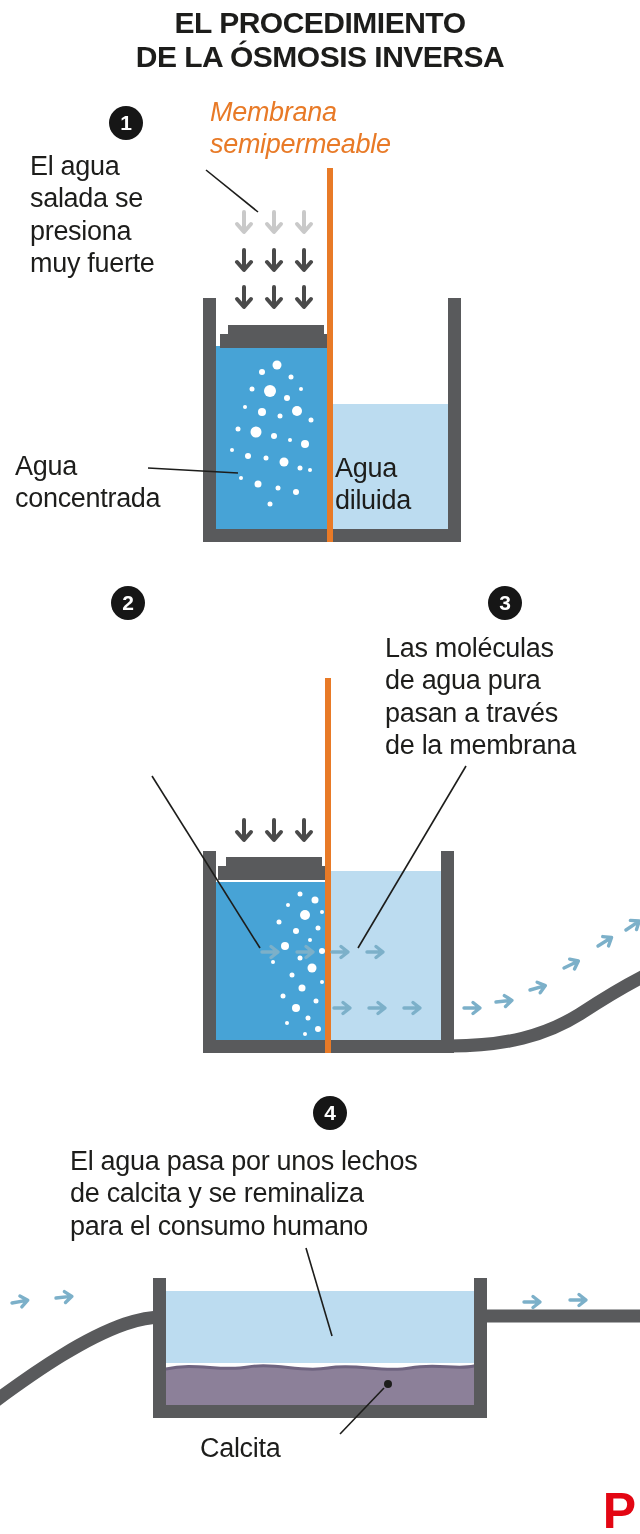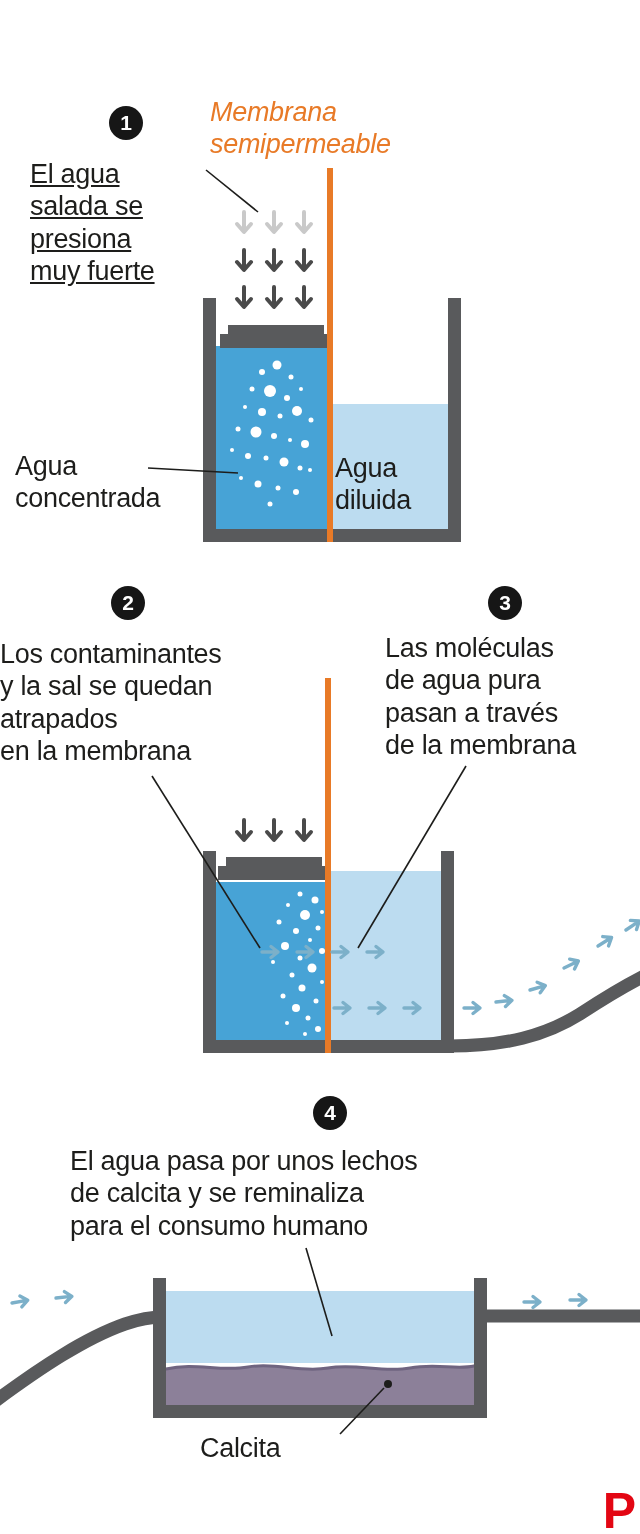--- a/index.html
+++ b/index.html
@@ -191,40 +191,38 @@
     <g>
       <use href="#aR" transform="translate(524,1302)" class="arrFlow"></use>
       <use href="#aR" transform="translate(570,1300)" class="arrFlow"></use>
     </g>
 
     <line class="connector" x1="306" y1="1248" x2="332" y2="1336"></line>
     <circle class="dot" cx="388" cy="1384" r="4"></circle>
     <line class="connector" x1="384" y1="1388" x2="340" y2="1434"></line>
   </svg>
 
+  <div class="title">EL PROCEDIMIENTO
+DE LA ÓSMOSIS INVERSA</div>
 
   <div class="txt membrane-label" style="left:210px;top:96px;width:240px;">Membrana
 semipermeable</div>
 
   <div class="badge" style="left:109px;top:106px;">1</div>
-  <div class="txt" style="left:30px;top:158px;width:200px;text-decoration:underline;">El agua
+  <div class="txt" style="left:30px;top:150px;width:200px;">El agua
 salada se
 presiona
 muy fuerte</div>
 
   <div class="txt" style="left:15px;top:450px;width:180px;">Agua
 concentrada</div>
   <div class="txt" style="left:335px;top:452px;width:110px;">Agua
 diluida</div>
 
   <div class="badge" style="left:111px;top:586px;">2</div>
-  <div class="txt" style="left:0px;top:638px;width:262px;">Los contaminantes
-y la sal se quedan
-atrapados
-en la membrana</div>
 
   <div class="badge" style="left:488px;top:586px;">3</div>
   <div class="txt" style="left:385px;top:632px;width:240px;">Las moléculas
 de agua pura
 pasan a través
 de la membrana</div>
 
   <div class="badge" style="left:313px;top:1096px;">4</div>
   <div class="txt" style="left:200px;top:1432px;width:170px;">Calcita</div>
 

